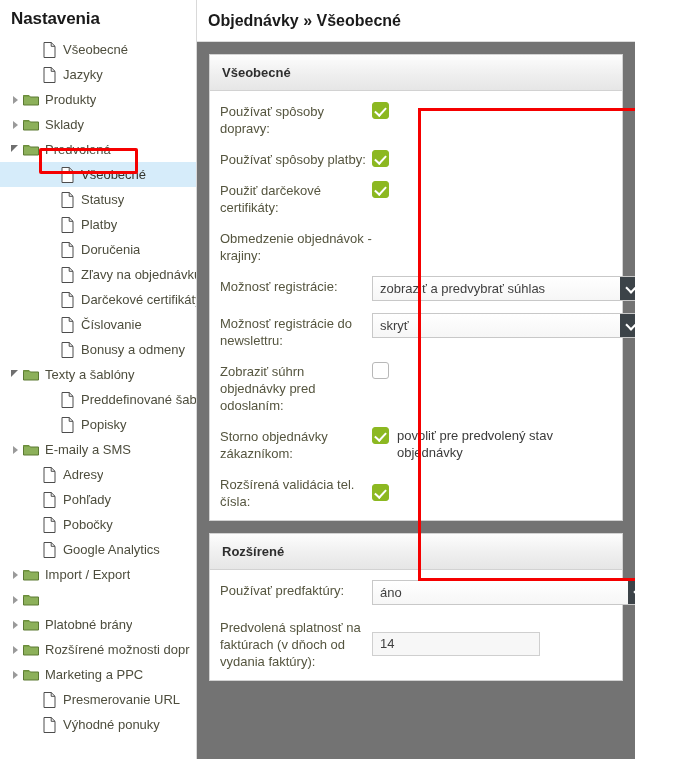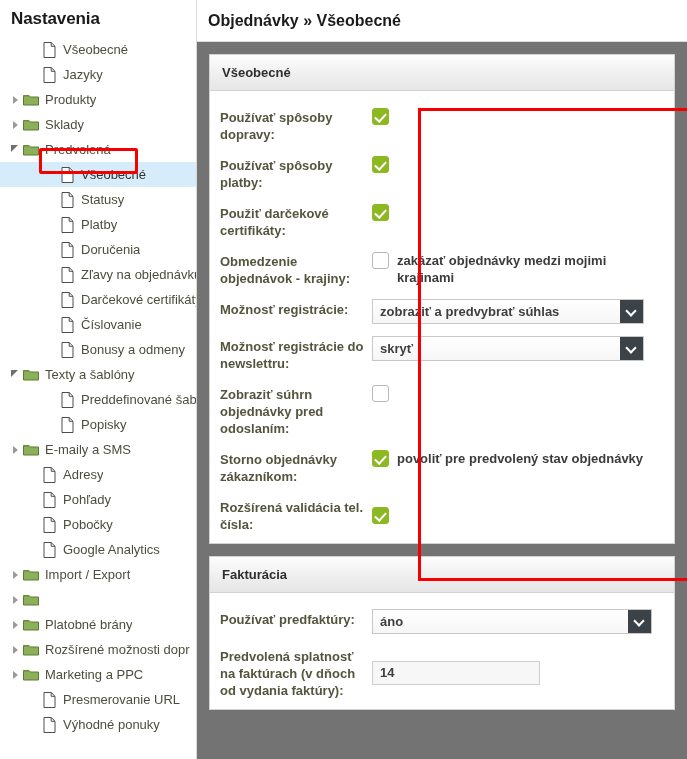--- a/index.html
+++ b/index.html
@@ -7,21 +7,21 @@
     margin: 0; padding: 0;
     width: 687px; height: 759px;
     overflow: hidden;
     background: #ffffff;
     font-family: "Liberation Sans", sans-serif;
     font-size: 13px;
     color: #333333;
   }
   #app {
     position: relative;
-    width: 687px;
+    width: 635px;
     height: 759px;
     display: flex;
     background: #ffffff;
     border-radius: 23px;
   }
 
   
   #sidebar {
     width: 197px;
     flex: 0 0 197px;
@@ -134,23 +134,22 @@
     display: flex;
     align-items: center;
     padding-left: 12px;
     font-weight: bold;
     font-size: 13px;
     color: #2e2e2e;
     background: linear-gradient(to bottom, #fdfdfd 0%, #efefef 55%, #e6e6e6 100%);
     border-bottom: 1px solid #d2d2d2;
   }
   .panel-body {
-    padding: 16px 0 8px 0;
-    position: relative;
-    font-weight: bold;
+    padding: 10px 0 8px 0;
+    position: relative;
   }
 
   
   .frow {
     display: flex;
     align-items: flex-start;
     padding: 0 10px;
     margin-bottom: 12px;
   }
   .frow:last-child { margin-bottom: 2px; align-items: center; }
@@ -577,24 +576,20 @@
             </div>
           </div>
           <div class="frow">
             <div class="flabel">Použiť darčekové certifikáty:</div>
             <div class="fctl">
               <span class="cb on"></span>
             </div>
           </div>
           <div class="frow">
             <div class="flabel">Obmedzenie objednávok - krajiny:</div>
-            <div class="fctl">
-              <span class="cb off"></span>
-              <span class="cb-text">zakázať objednávky medzi mojimi krajinami</span>
-            </div>
           </div>
           <div class="frow">
             <div class="flabel">Možnosť registrácie:</div>
             <div class="fctl">
               <div class="sel">
                 <span class="sel-val">zobraziť a predvybrať súhlas</span>
                 <span class="sel-btn">
                   <span class="chev"></span>
                 </span>
               </div>
@@ -627,21 +622,21 @@
           <div class="frow">
             <div class="flabel">Rozšírená validácia tel. čísla:</div>
             <div class="fctl">
               <span class="cb on"></span>
             </div>
           </div>
         </div>
     </div>
 
     <div class="panel">
-      <div class="panel-head">Fakturácia</div>
+      <div class="panel-head">Rozšírené</div>
       <div class="panel-body" id="invoicing-body">
           <div class="frow">
             <div class="flabel">Používať predfaktúry:</div>
             <div class="fctl">
               <div class="sel wide">
                 <span class="sel-val">áno</span>
                 <span class="sel-btn">
                   <span class="chev"></span>
                 </span>
               </div>

